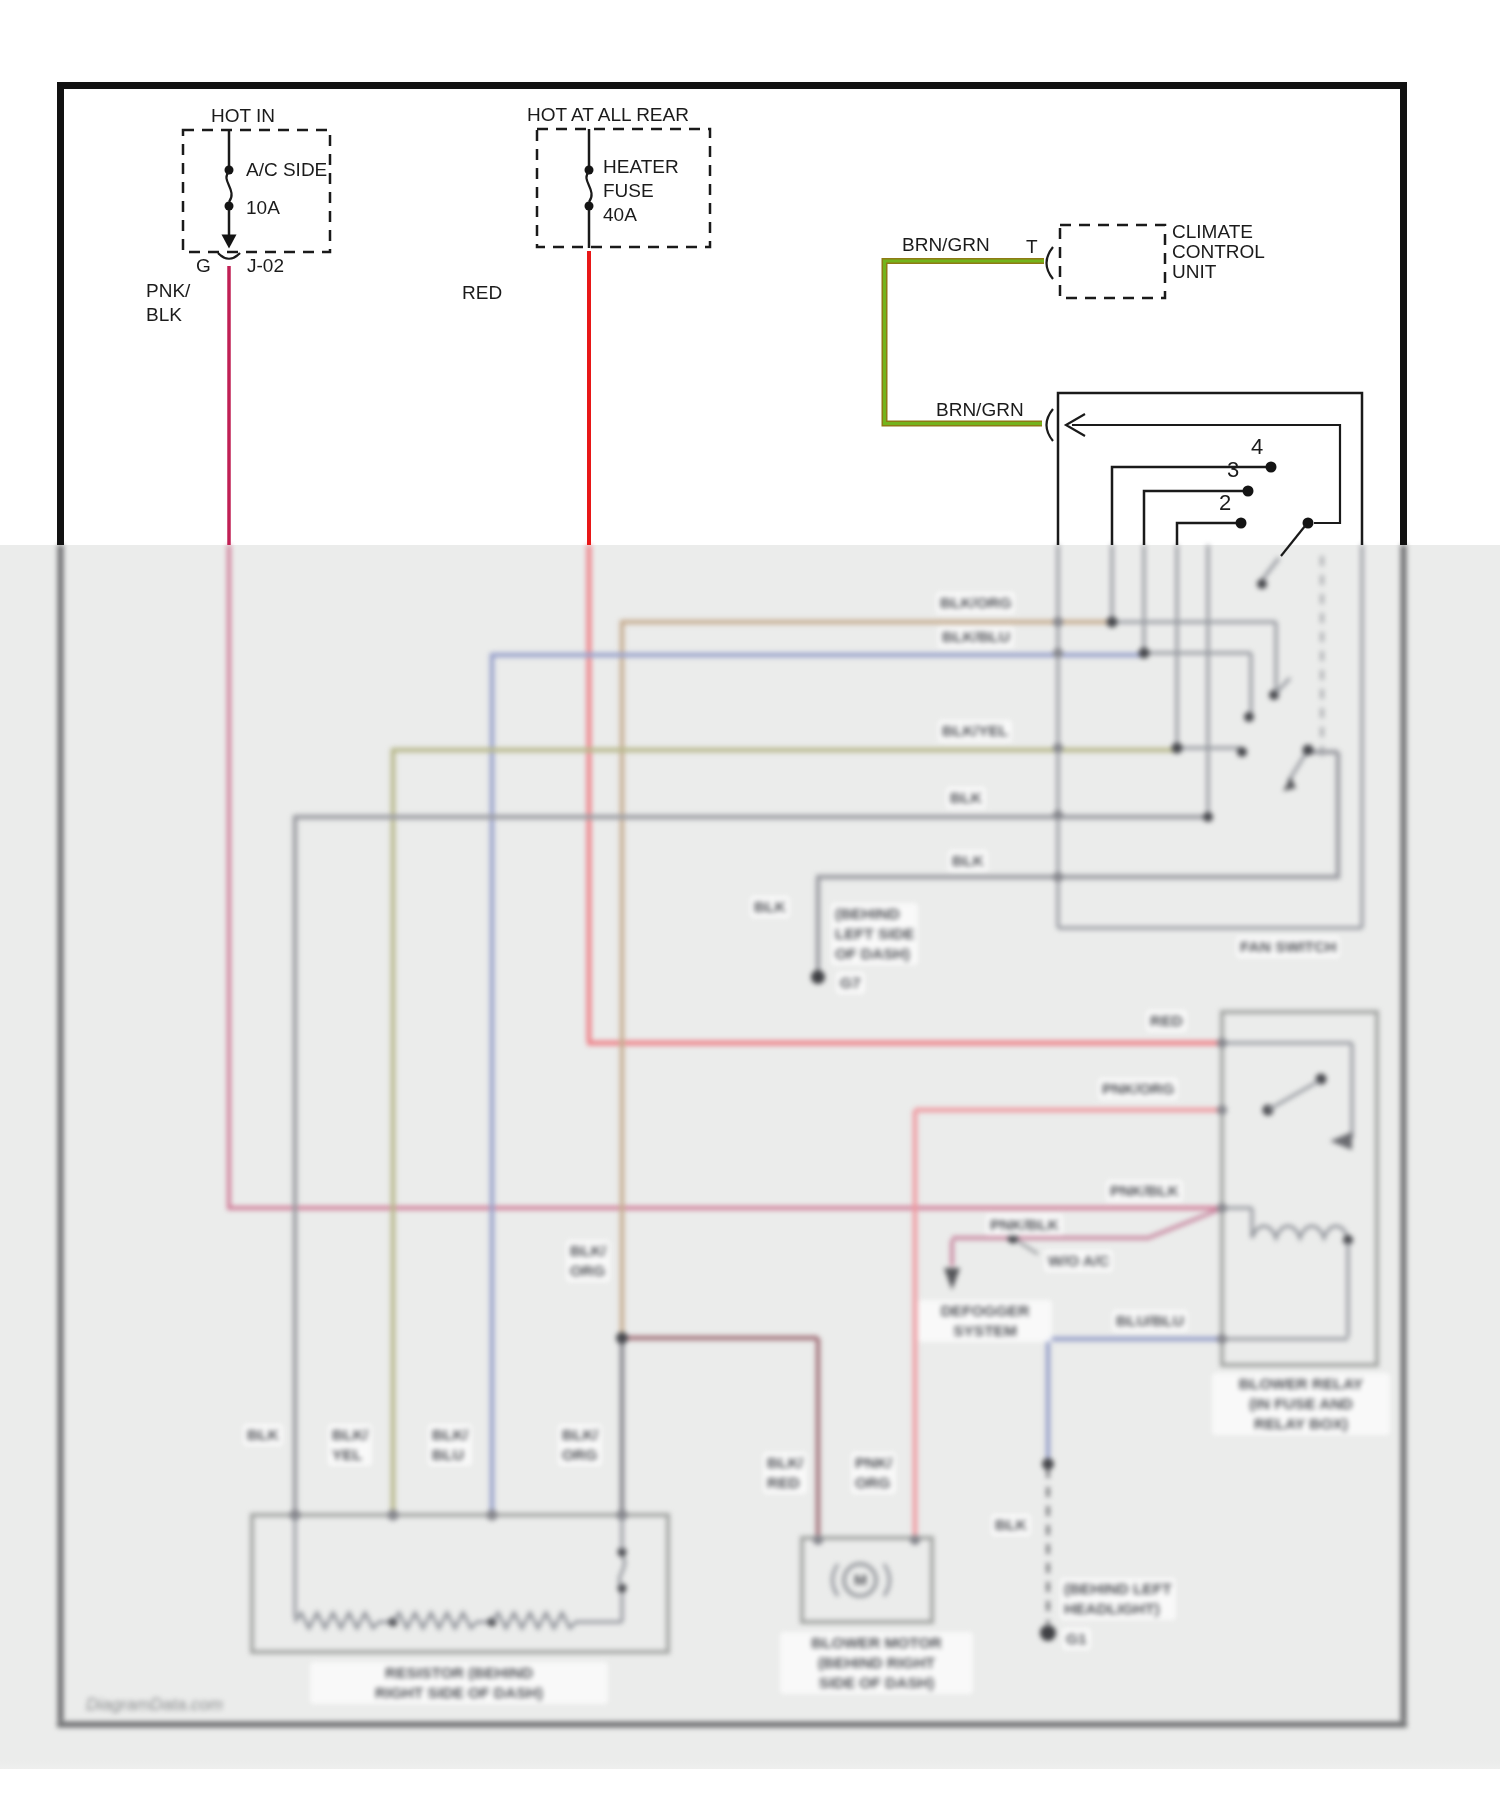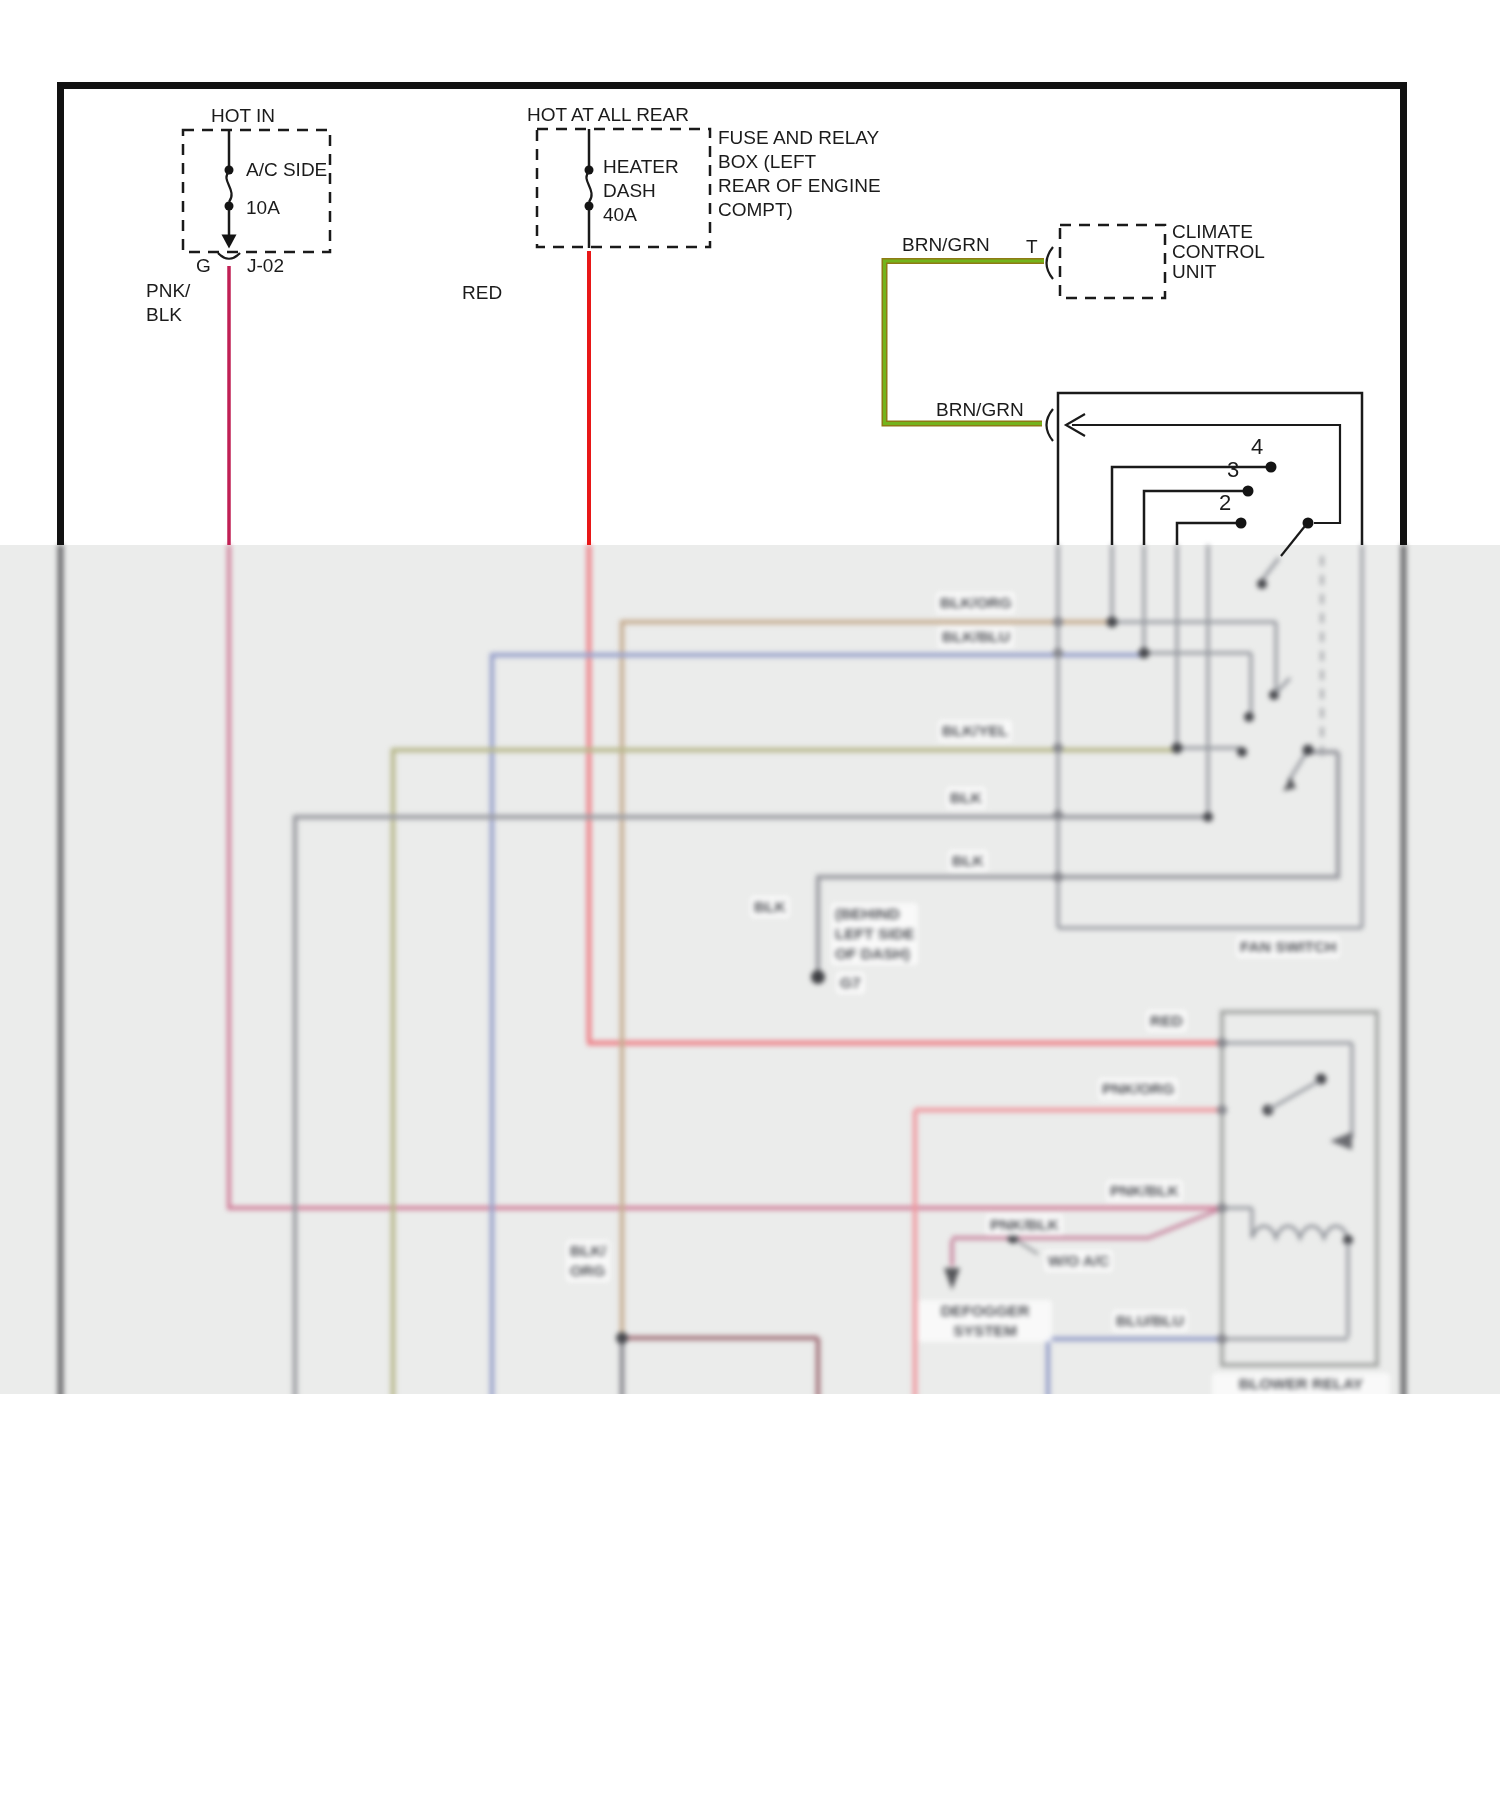--- a/index.html
+++ b/index.html
@@ -1,16 +1,16 @@
 <!DOCTYPE html>
 <html style="--pnk_blk: #c12055; --red: #e81717; --brn_grn_green: #74b41c; --brn_grn_brown: #8e7b14;"><head>
 <meta charset="utf-8">
 <style>
   html,body{margin:0;padding:0;background:#ffffff;}
-  #canvas{position:relative;width:1500px;height:1394px;background:#ffffff;overflow:hidden;
+  #canvas{position:relative;width:1500px;height:1769px;background:#ffffff;overflow:hidden;
           font-family:"Liberation Sans",sans-serif;}
   .abs{position:absolute;left:0;top:0;}
   
   #gray-backdrop{position:absolute;left:0;top:545px;width:1500px;height:1265px;
      background:linear-gradient(to bottom,#ebeceb 0px,#ebeceb 1215px,#fdfdfc 1265px);}
   
   #blur-zone{position:absolute;left:0;top:0;width:1500px;height:1814px;
      filter:blur(2.8px);}
   
   .lbl{position:absolute;font-size:19px;line-height:24px;color:#1b1b1b;white-space:pre-line;}
@@ -256,26 +256,22 @@
 
   <span class="lbl" style="left:211px;top:104px">HOT IN</span>
   <span class="lbl" style="left:246px;top:158px">A/C SIDE</span>
   <span class="lbl" style="left:246px;top:196px">10A</span>
   <span class="lbl" style="left:196px;top:254px">G</span>
   <span class="lbl" style="left:247px;top:254px">J-02</span>
   <span class="lbl" style="left:146px;top:279px">PNK/
 BLK</span>
   <span class="lbl" style="left:527px;top:103px">HOT AT ALL REAR</span>
   <span class="lbl" style="left:603px;top:155px">HEATER
-DASH
+FUSE
 40A</span>
-  <span class="lbl" style="left:718px;top:126px">FUSE AND RELAY
-BOX (LEFT
-REAR OF ENGINE
-COMPT)</span>
   <span class="lbl" style="left:462px;top:281px">RED</span>
   <span class="lbl" style="left:902px;top:233px">BRN/GRN</span>
   <span class="lbl" style="left:1026px;top:235px">T</span>
   <span class="lbl" style="left:1172px;top:222px;line-height:20px">CLIMATE
 CONTROL
 UNIT</span>
   <span class="lbl" style="left:936px;top:398px">BRN/GRN</span>
   <span class="lbl num" style="left:1251px;top:436px">4</span>
   <span class="lbl num" style="left:1227px;top:459px">3</span>
   <span class="lbl num" style="left:1219px;top:492px">2</span>

